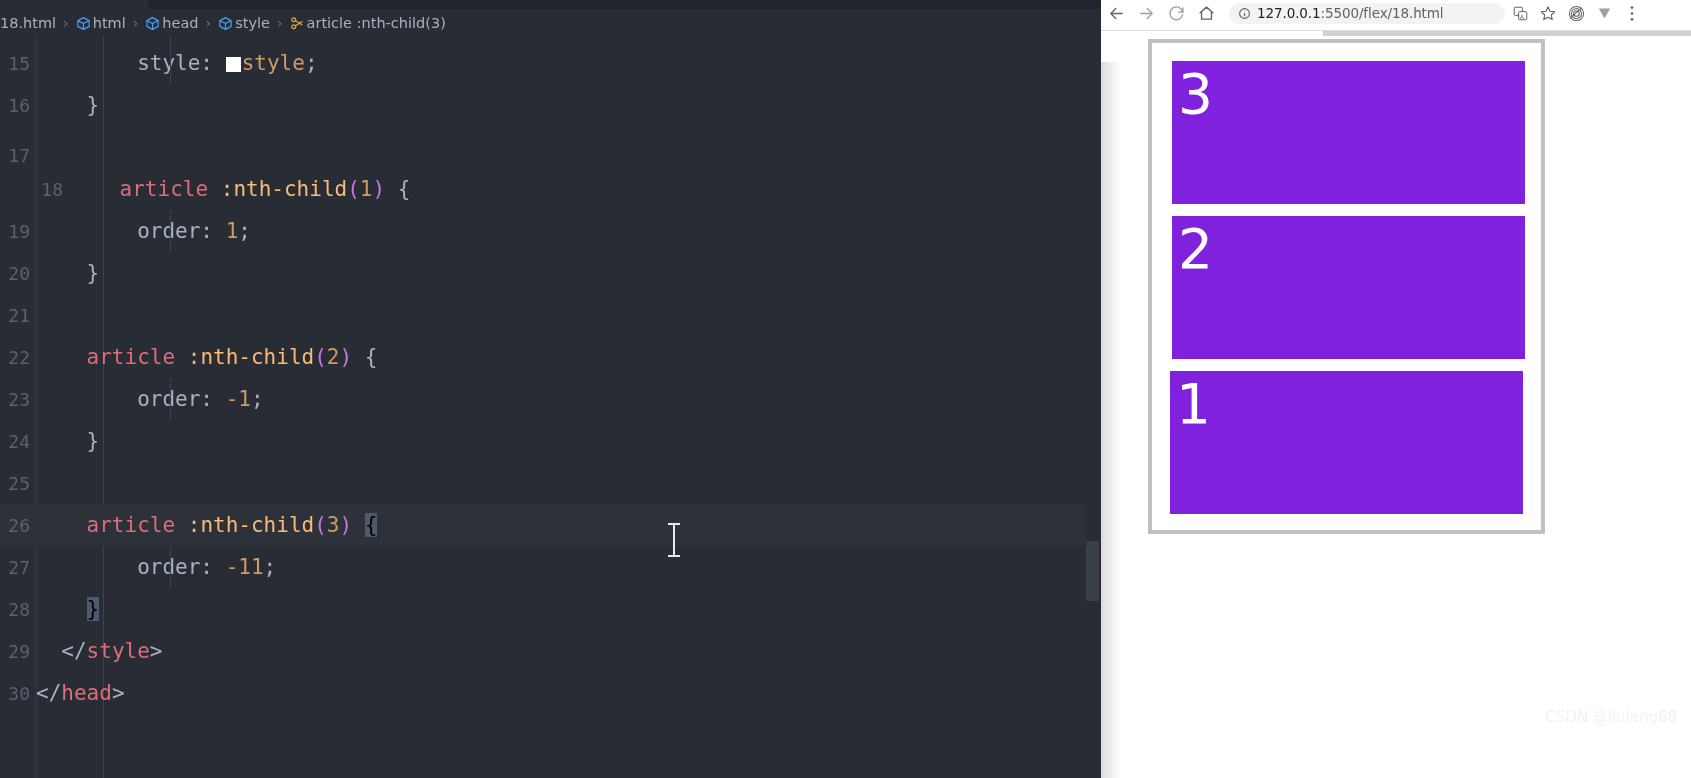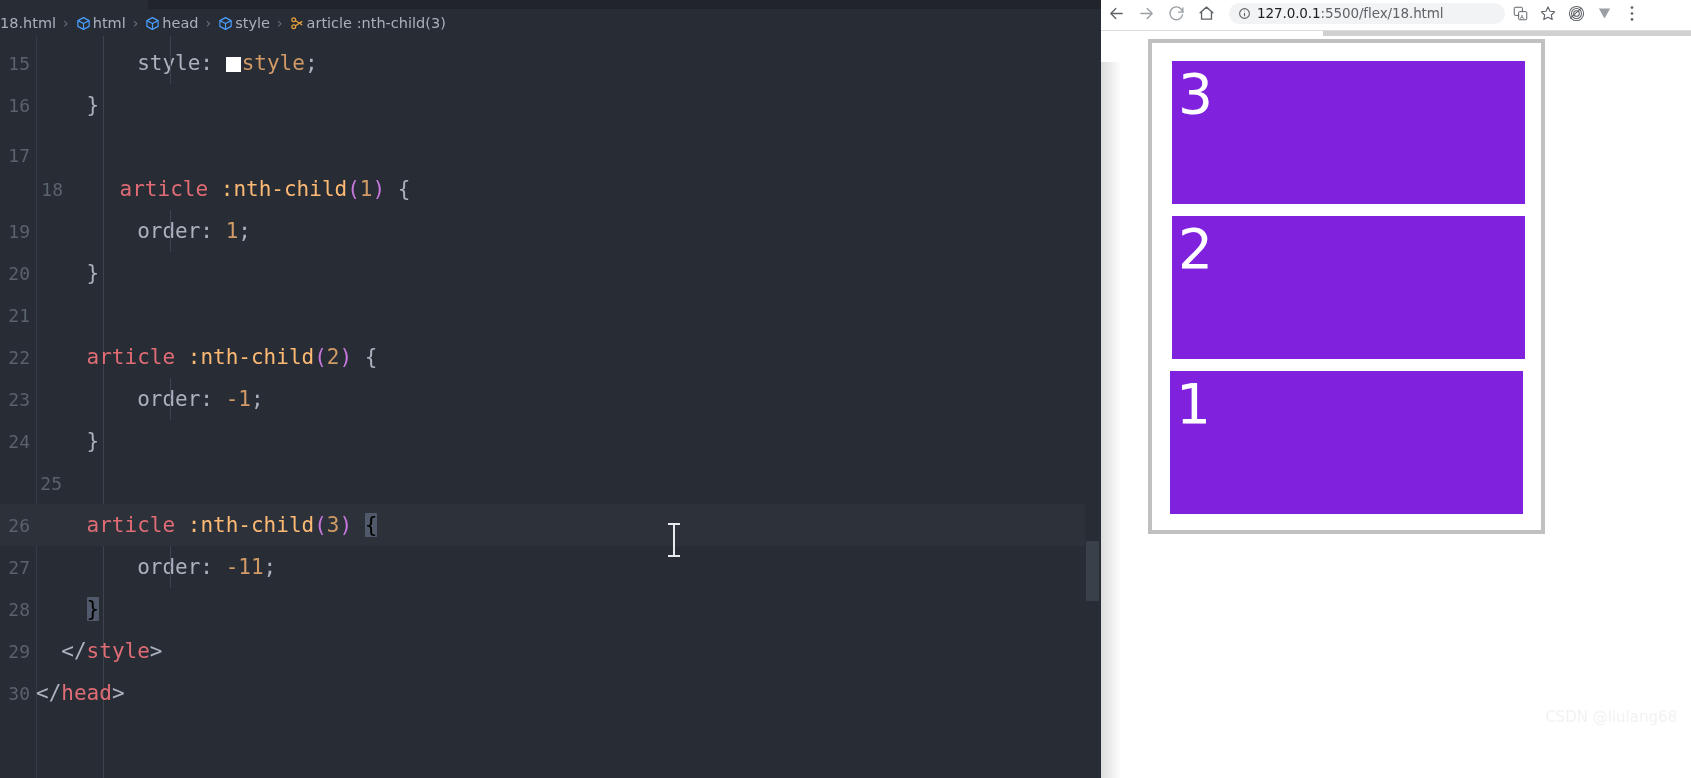--- a/index.html
+++ b/index.html
@@ -295,21 +295,21 @@
           <div class="code-line" style="top: 6px;"><span class="ln">15</span><span class="ltext"><span class="t-plain">        style: </span><span class="swatch"></span><span class="t-value">style</span><span class="t-plain">;</span></span></div>
           <div class="code-line" style="top: 48px;"><span class="ln">16</span><span class="ltext"><span class="t-plain">    }</span></span></div>
           <div class="code-line" style="top: 98px;"><span class="ln">17</span><span class="ltext"><span class="t-plain"></span></span></div>
           <div class="code-line" style="top: 132px; margin-left: 33px;"><span class="ln">18</span><span class="ltext"><span class="t-plain">    </span><span class="t-sel">article</span><span class="t-plain"> </span><span class="t-pseudo">:nth-child</span><span class="t-paren">(</span><span class="t-num">1</span><span class="t-paren">)</span><span class="t-plain"> {</span></span></div>
           <div class="code-line" style="top: 174px;"><span class="ln">19</span><span class="ltext"><span class="t-plain">        order: </span><span class="t-num">1</span><span class="t-plain">;</span></span></div>
           <div class="code-line" style="top: 216px;"><span class="ln">20</span><span class="ltext"><span class="t-plain">    }</span></span></div>
           <div class="code-line" style="top: 258px;"><span class="ln">21</span><span class="ltext"><span class="t-plain"></span></span></div>
           <div class="code-line" style="top: 300px;"><span class="ln">22</span><span class="ltext"><span class="t-plain">    </span><span class="t-sel">article</span><span class="t-plain"> </span><span class="t-pseudo">:nth-child</span><span class="t-paren">(</span><span class="t-num">2</span><span class="t-paren">)</span><span class="t-plain"> {</span></span></div>
           <div class="code-line" style="top: 342px;"><span class="ln">23</span><span class="ltext"><span class="t-plain">        order: </span><span class="t-num">-1</span><span class="t-plain">;</span></span></div>
           <div class="code-line" style="top: 384px;"><span class="ln">24</span><span class="ltext"><span class="t-plain">    }</span></span></div>
-          <div class="code-line" style="top: 426px; margin-left: 32px;"><span class="ln">25</span><span class="ltext"><span class="t-plain"></span></span></div>
+          <div class="code-line" style="top: 426px;"><span class="ln">25</span><span class="ltext"><span class="t-plain"></span></span></div>
           <div class="code-line active" style="top: 468px;"><span class="ln">26</span><span class="ltext"><span class="t-plain">    </span><span class="t-sel">article</span><span class="t-plain"> </span><span class="t-pseudo">:nth-child</span><span class="t-paren">(</span><span class="t-num">3</span><span class="t-paren">)</span><span class="t-plain"> </span><span class="bracket-hl">{</span></span></div>
           <div class="code-line" style="top: 510px;"><span class="ln">27</span><span class="ltext"><span class="t-plain">        order: </span><span class="t-num">-11</span><span class="t-plain">;</span></span></div>
           <div class="code-line" style="top: 552px;"><span class="ln">28</span><span class="ltext"><span class="t-plain">    </span><span class="bracket-hl">}</span></span></div>
           <div class="code-line" style="top: 594px;"><span class="ln">29</span><span class="ltext"><span class="t-plain">  </span><span class="t-plain">&lt;/</span><span class="t-sel">style</span><span class="t-plain">&gt;</span></span></div>
           <div class="code-line" style="top: 636px;"><span class="ln">30</span><span class="ltext"><span class="t-plain">&lt;/</span><span class="t-sel">head</span><span class="t-plain">&gt;</span></span></div>
           <div class="indent-guide-2" style="top: -36px; height: 42px;"></div>
           <div class="indent-guide-2" style="top: 6px; height: 42px;"></div>
           <div class="indent-guide-2" style="top: 174px; height: 42px;"></div>
           <div class="indent-guide-2" style="top: 342px; height: 42px;"></div>
           <div class="indent-guide-2" style="top: 510px; height: 42px;"></div>

